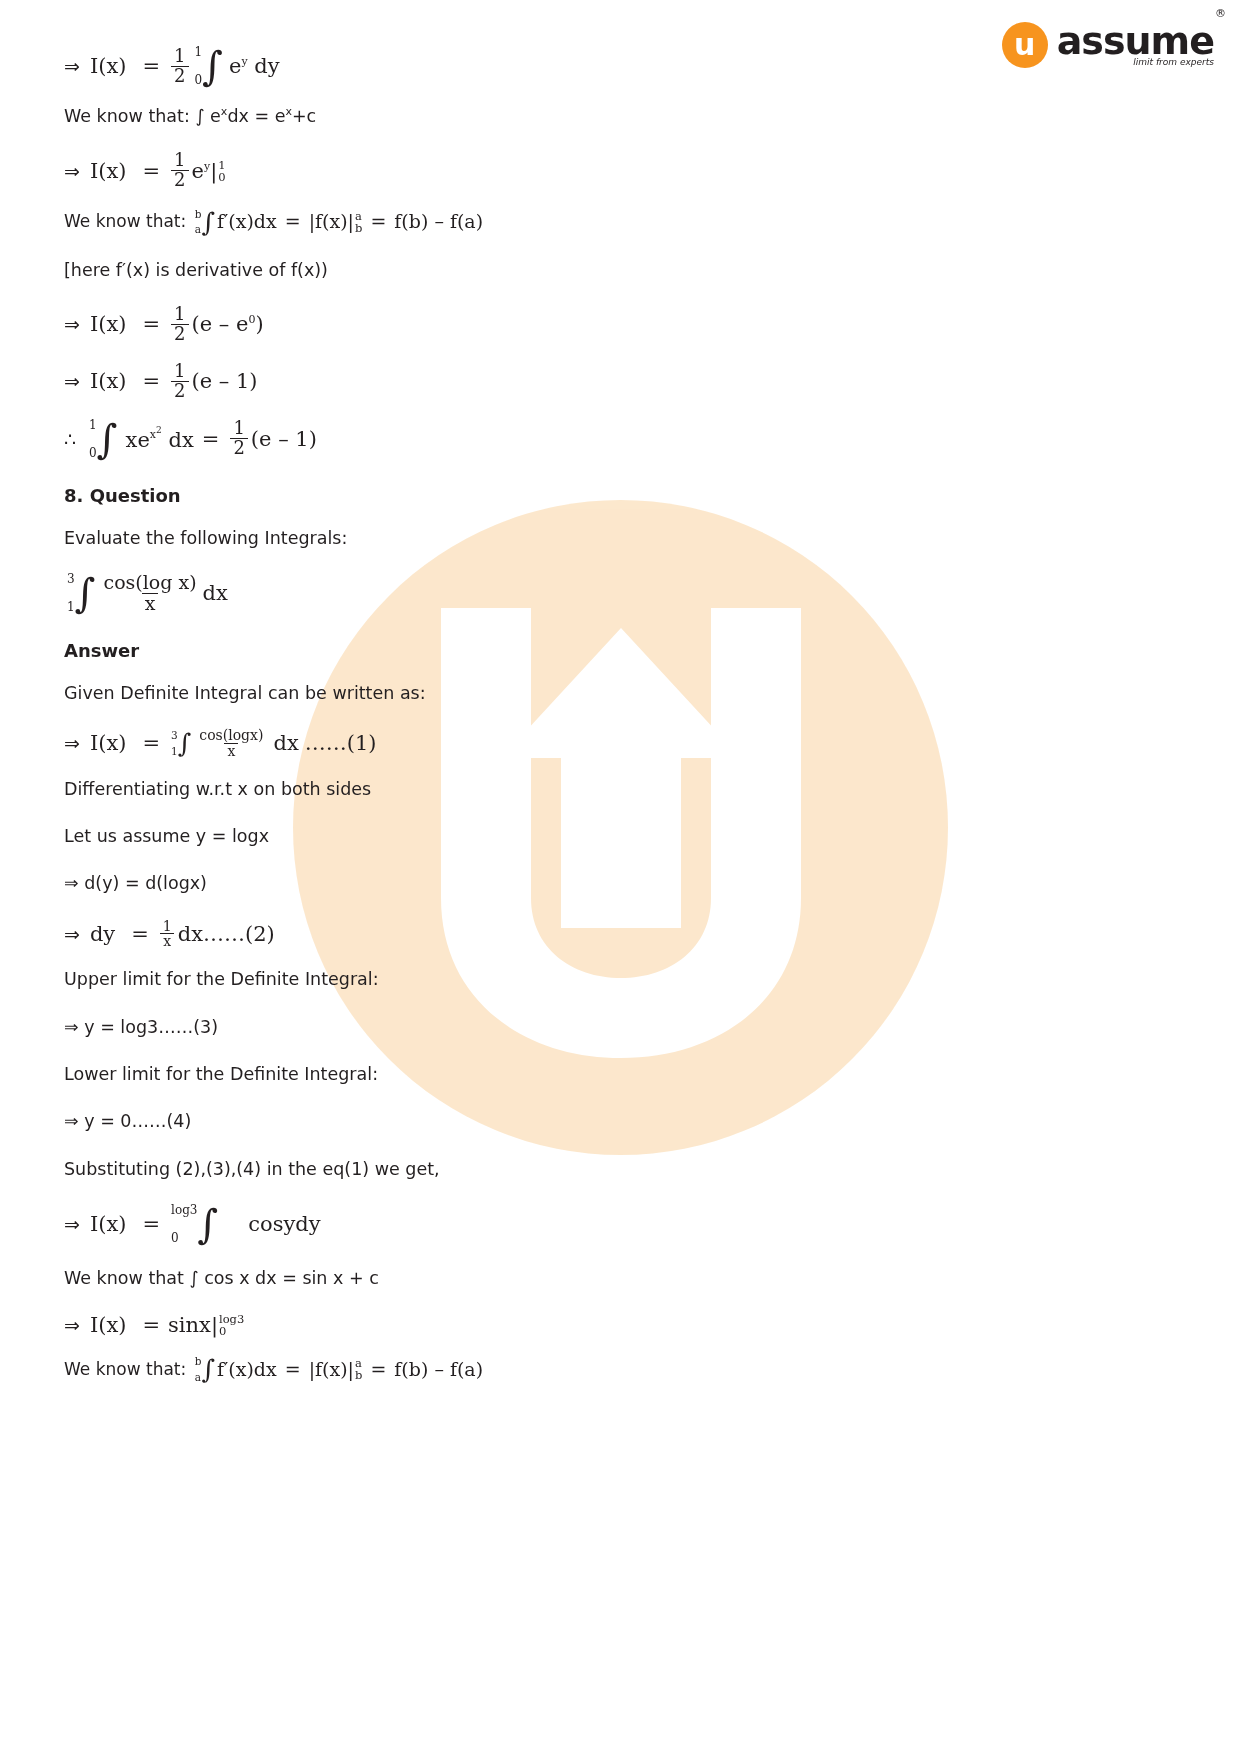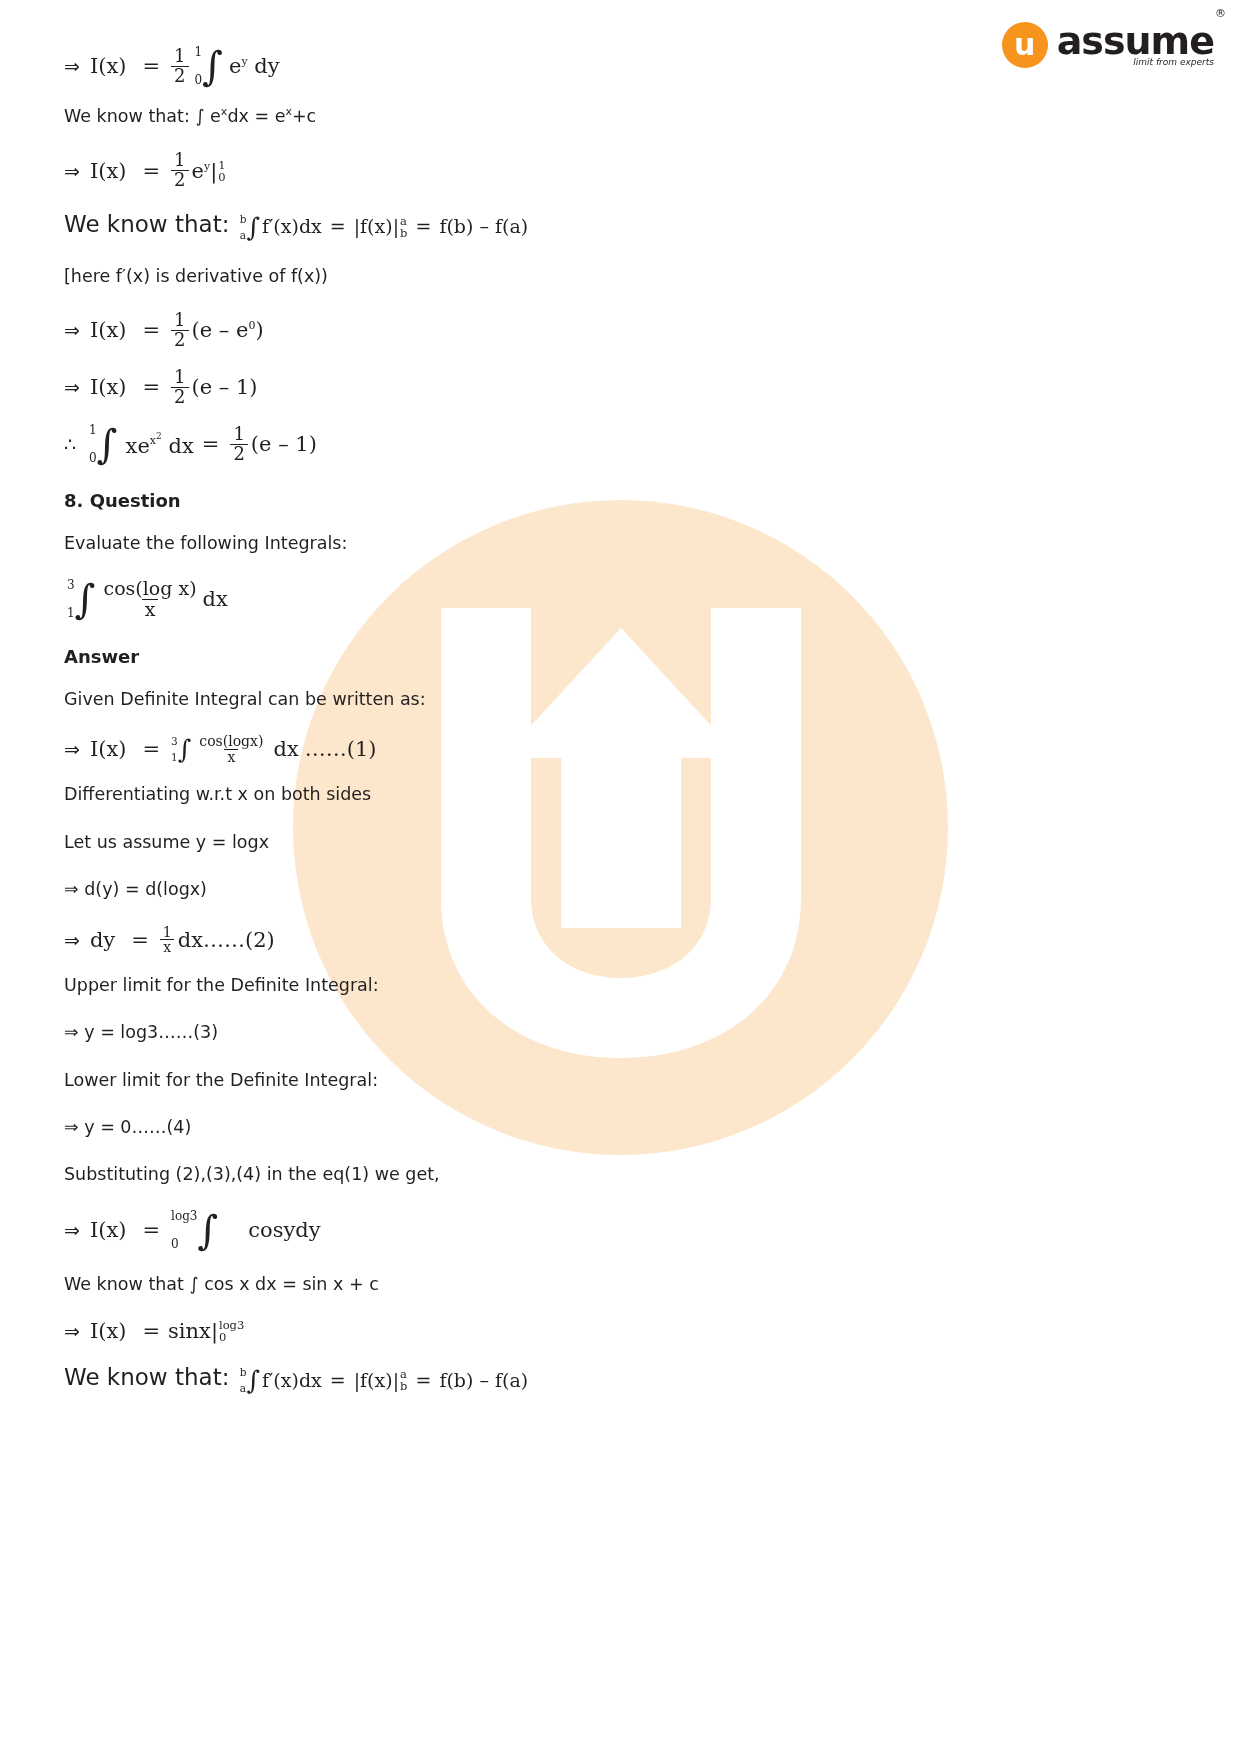--- a/index.html
+++ b/index.html
@@ -175,21 +175,21 @@
   }
   .bars .lims2 {
     display: inline-flex;
     flex-direction: column;
     font-size: 11.5px;
     line-height: 1.05;
     margin-left: 1px;
   }
   sup.s, sub.s { font-size: 11px; }
 
-  .txt { font-family: "DejaVu Sans", sans-serif; font-size: 23px; }
+  .txt { font-family: "DejaVu Sans", sans-serif; font-size: 17px; }
 </style>
 </head>
 <body>
 
 <div class="watermark">
   <div class="watermark-glyph">
     <svg width="420" height="520" viewBox="0 0 420 520" aria-hidden="true">
       <path d="M30 40 L30 330 C30 430 110 490 210 490 C310 490 390 430 390 330 L390 40 L300 40 L300 330 C300 380 260 410 210 410 C160 410 120 380 120 330 L120 40 Z" fill="#ffffff"></path>
       <path d="M210 0 L330 130 L270 130 L270 300 L150 300 L150 130 L90 130 Z" fill="#ffffff" transform="translate(0,60)"></path>
     </svg>

